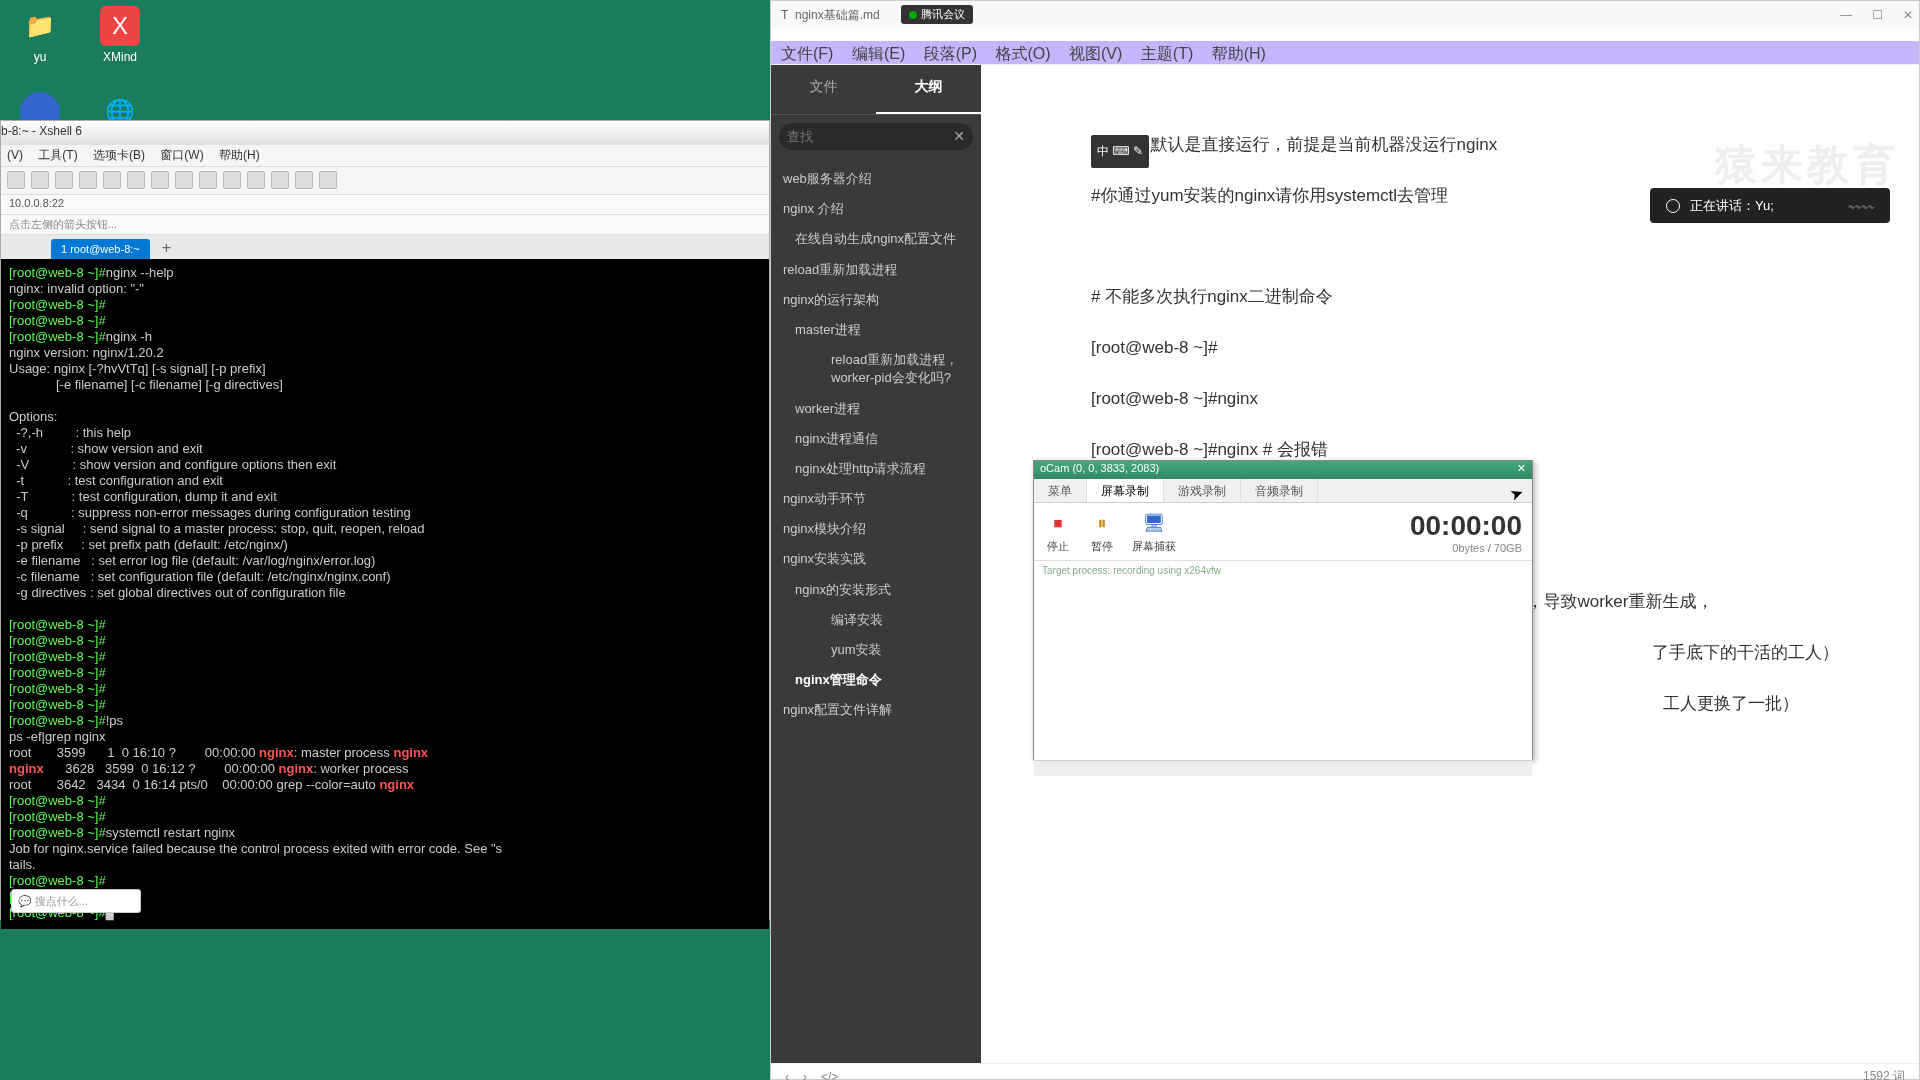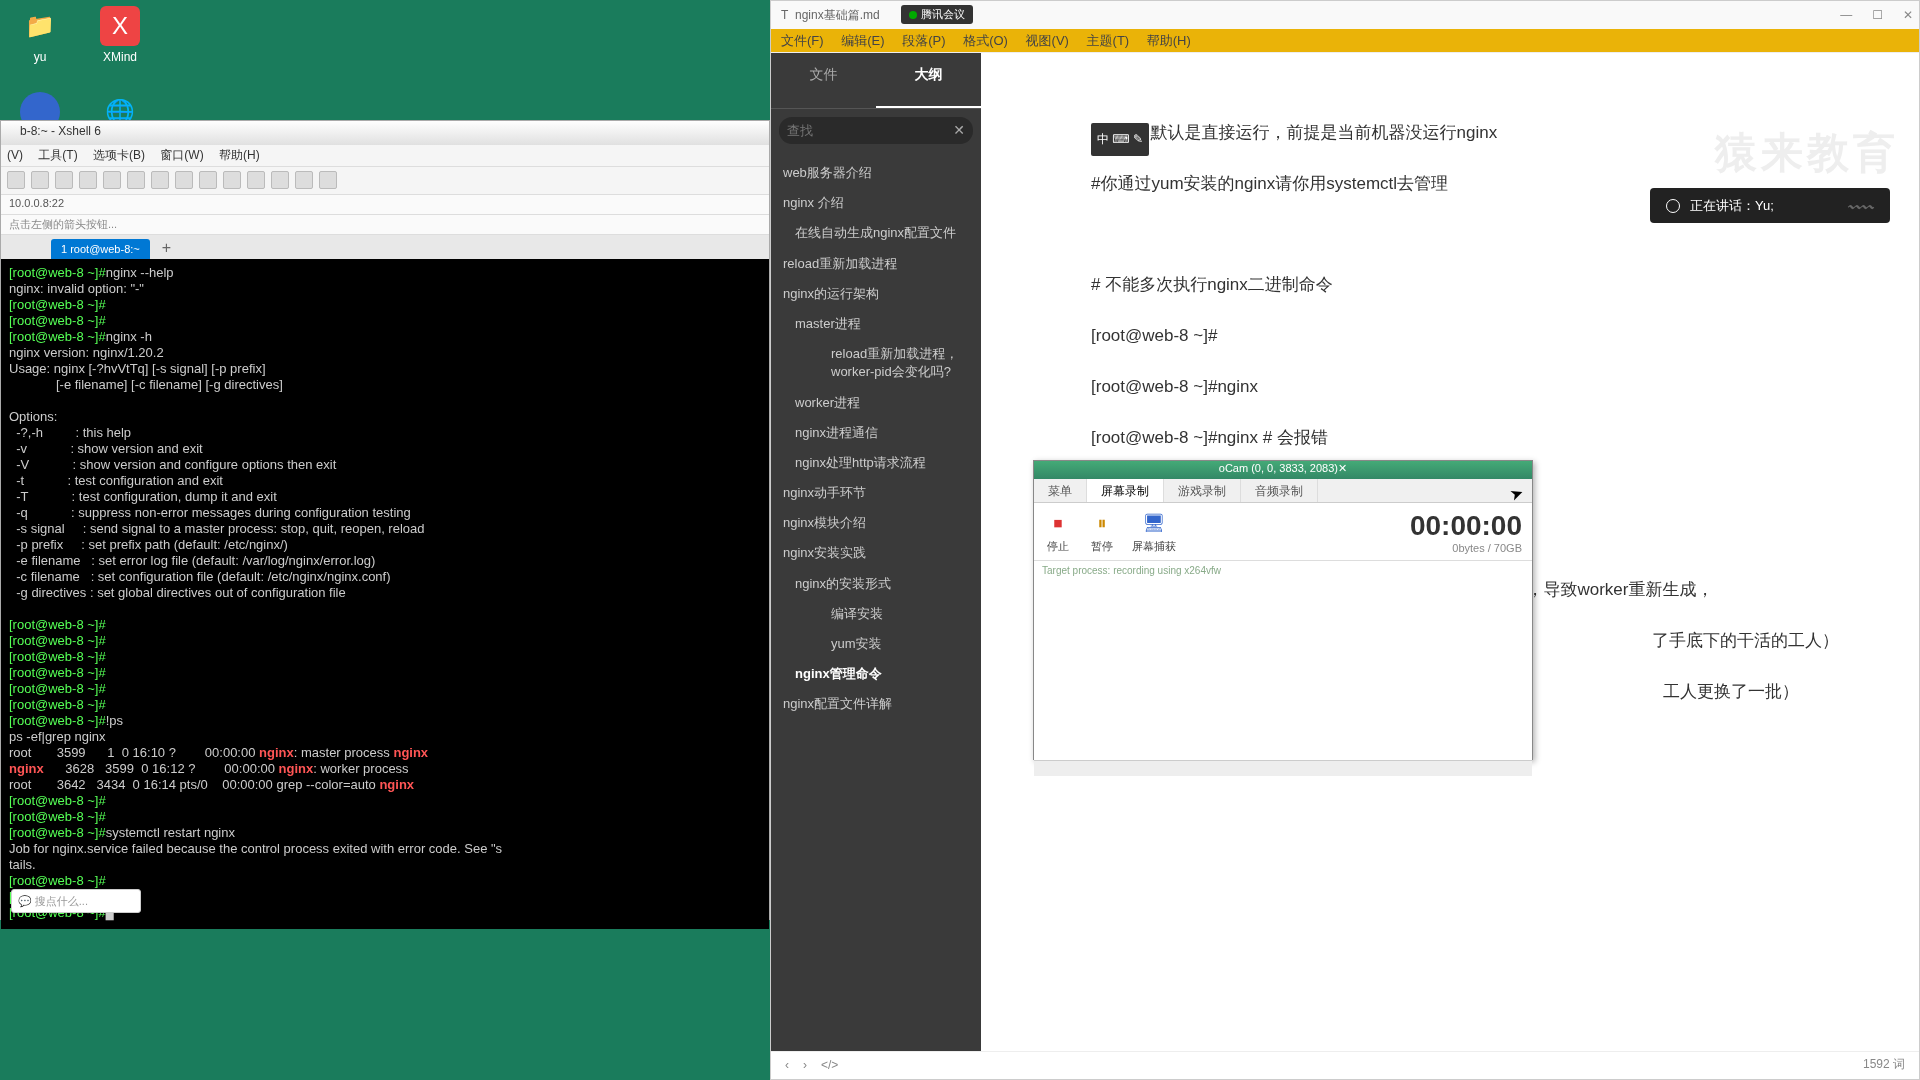--- a/index.html
+++ b/index.html
@@ -4,47 +4,47 @@
 <style>
 * { margin: 0; padding: 0; box-sizing: border-box; font-family: "Microsoft YaHei", sans-serif; }
 body { width: 1920px; height: 1080px; background: #1a7c5c; position: relative; overflow: hidden; }
 
 
 .desktop-icon { position: absolute; width: 60px; text-align: center; color: white; font-size: 12px; }
 .desktop-icon .icon-box { width: 40px; height: 40px; margin: 0 auto 4px; display: flex; align-items: center; justify-content: center; font-size: 24px; }
 
 
 .xshell { position: absolute; top: 120px; left: 0; width: 770px; height: 800px; background: #f0f0f0; border: 1px solid #aaa; }
-.xshell-title { height: 24px; background: linear-gradient(#fff,#e0e0e0); padding: 3px 19px; font-size: 12px; color: #333; }
+.xshell-title { height: 24px; background: linear-gradient(#fff,#e0e0e0); padding: 3px 0; font-size: 12px; color: #333; }
 .xshell-menu { height: 22px; background: #f5f5f5; padding: 2px 6px; font-size: 12px; border-bottom: 1px solid #ddd; }
 .xshell-menu span { margin-right: 12px; color: #333; }
 .xshell-toolbar { height: 28px; background: #f5f5f5; padding: 4px 6px; border-bottom: 1px solid #ddd; display: flex; gap: 6px; }
 .xshell-toolbar .tb { width: 18px; height: 18px; background: #ddd; border: 1px solid #bbb; border-radius: 2px; }
 .xshell-addr { height: 20px; padding: 2px 8px; font-size: 11px; color: #555; background: #fafafa; border-bottom: 1px solid #ddd; }
 .xshell-hint { height: 20px; padding: 2px 8px; font-size: 11px; color: #888; background: #fafafa; border-bottom: 1px solid #ddd; }
 .xshell-tabs { height: 24px; background: #e8e8e8; display: flex; align-items: flex-end; padding: 0 20px 0 50px; }
 .xshell-tab { background: #0078d4; color: white; padding: 4px 10px; font-size: 11px; border-radius: 3px 3px 0 0; }
 .xshell-tab-plus { margin-left: 6px; padding: 2px 6px; color: #666; }
 .terminal { background: #000; color: #ccc; font-family: Consolas, monospace; font-size: 13px; line-height: 16px; padding: 6px 8px; height: 670px; overflow: hidden; white-space: pre; }
 .terminal .tg { color: #5f5; }
 .terminal .tr { color: #f55; font-weight: bold; }
 .xshell-input { position: absolute; bottom: 6px; left: 10px; width: 130px; height: 24px; background: #fff; border: 1px solid #ccc; border-radius: 3px; display: flex; align-items: center; padding: 0 6px; font-size: 11px; color: #999; }
 
 
 .typora { position: absolute; top: 0; left: 770px; right: 0; height: 1080px; background: #fff; border: 1px solid #ccc; }
 .typora-titlebar { height: 28px; display: flex; align-items: center; padding: 0 10px; font-size: 12px; color: #666; background: #f9f9f9; position: relative; }
 .typora-titlebar .wbtn { position: absolute; right: 6px; display: flex; gap: 20px; color: #888; }
 .meeting-badge { position: absolute; left: 130px; top: 4px; background: #333; color: #fff; font-size: 11px; padding: 2px 8px; border-radius: 3px; display: flex; align-items: center; gap: 4px; }
 .meeting-badge .dot { width: 8px; height: 8px; background: #0a0; border-radius: 50%; }
-.typora-menu { height: 24px; padding: 3px 10px; font-size: 13px; background: #eab308; border-bottom: 1px solid #eee; }
+.typora-menu { height: 24px; padding: 3px 10px; font-size: 16px; background: #c4b5fd; border-bottom: 1px solid #eee; margin-top: 12px; }
 .typora-menu span { margin-right: 14px; color: #444; }
 
 .typora-body { display: flex; height: calc(100% - 80px); }
 .sidebar { width: 210px; background: #3a3a3a; color: #ccc; display: flex; flex-direction: column; }
-.sidebar-tabs { display: flex; height: 56px; border-bottom: 1px solid #555; }
+.sidebar-tabs { display: flex; height: 50px; border-bottom: 1px solid #555; }
 .sidebar-tabs .t { flex: 1; text-align: center; line-height: 42px; font-size: 14px; color: #aaa; }
 .sidebar-tabs .t.active { color: #fff; border-bottom: 2px solid #fff; font-weight: bold; }
 .sidebar-search { margin: 8px; position: relative; }
 .sidebar-search input { width: 100%; background: #2a2a2a; border: none; padding: 6px 26px 6px 8px; color: #ccc; font-size: 13px; border-radius: 13px; }
 .sidebar-search .x { position: absolute; right: 8px; top: 5px; color: #aaa; cursor: pointer; font-size: 14px; }
 .outline { flex: 1; overflow: auto; padding: 6px 0; }
 .outline-item { padding: 6px 12px; font-size: 13px; line-height: 1.4; cursor: pointer; }
 .outline-item.l2 { padding-left: 24px; }
 .outline-item.l3 { padding-left: 36px; margin-left: 24px; }
 .outline-item.active { color: #fff; font-weight: bold; }
@@ -58,21 +58,21 @@
 .typora-status { height: 26px; border-top: 1px solid #eee; display: flex; align-items: center; justify-content: space-between; padding: 0 14px; font-size: 12px; color: #888; }
 .typora-status .nav { display: flex; gap: 14px; }
 
 
 .speaking { position: absolute; top: 188px; right: 30px; background: #222; color: #fff; padding: 8px 16px; border-radius: 4px; font-size: 13px; display: flex; align-items: center; gap: 10px; width: 240px; }
 .speaking .mic { width: 14px; height: 14px; border: 1px solid #fff; border-radius: 50%; }
 .speaking .wave { margin-left: auto; color: #666; }
 
 
 .recorder { position: absolute; top: 460px; left: 1033px; width: 500px; height: 300px; background: #fff; border: 1px solid #888; box-shadow: 2px 2px 6px rgba(0,0,0,0.3); }
-.rec-title { height: 18px; background: linear-gradient(#4a7,#386); color: #fff; font-size: 11px; padding: 1px 22px; display: flex; justify-content: center; }
+.rec-title { height: 18px; background: linear-gradient(#4a7,#386); color: #fff; font-size: 11px; padding: 1px 6px; display: flex; justify-content: space-between; }
 .rec-tabs { height: 24px; background: #f0f0f0; display: flex; font-size: 12px; border-bottom: 1px solid #ccc; }
 .rec-tabs .rt { padding: 4px 14px; border-right: 1px solid #ddd; color: #555; }
 .rec-tabs .rt.active { background: #fff; color: #000; }
 .rec-body { display: flex; padding: 6px 10px; align-items: center; gap: 16px; border-bottom: 1px solid #ddd; }
 .rec-btn { text-align: center; font-size: 11px; color: #444; }
 .rec-btn .ic { width: 28px; height: 28px; margin: 0 auto 2px; display: flex; align-items: center; justify-content: center; font-size: 18px; }
 .rec-time { margin-left: auto; text-align: right; }
 .rec-time .big { font-size: 28px; font-weight: bold; color: #333; }
 .rec-time .sm { font-size: 11px; color: #888; }
 .rec-log { padding: 4px 8px; font-size: 10px; color: #8a8; }

